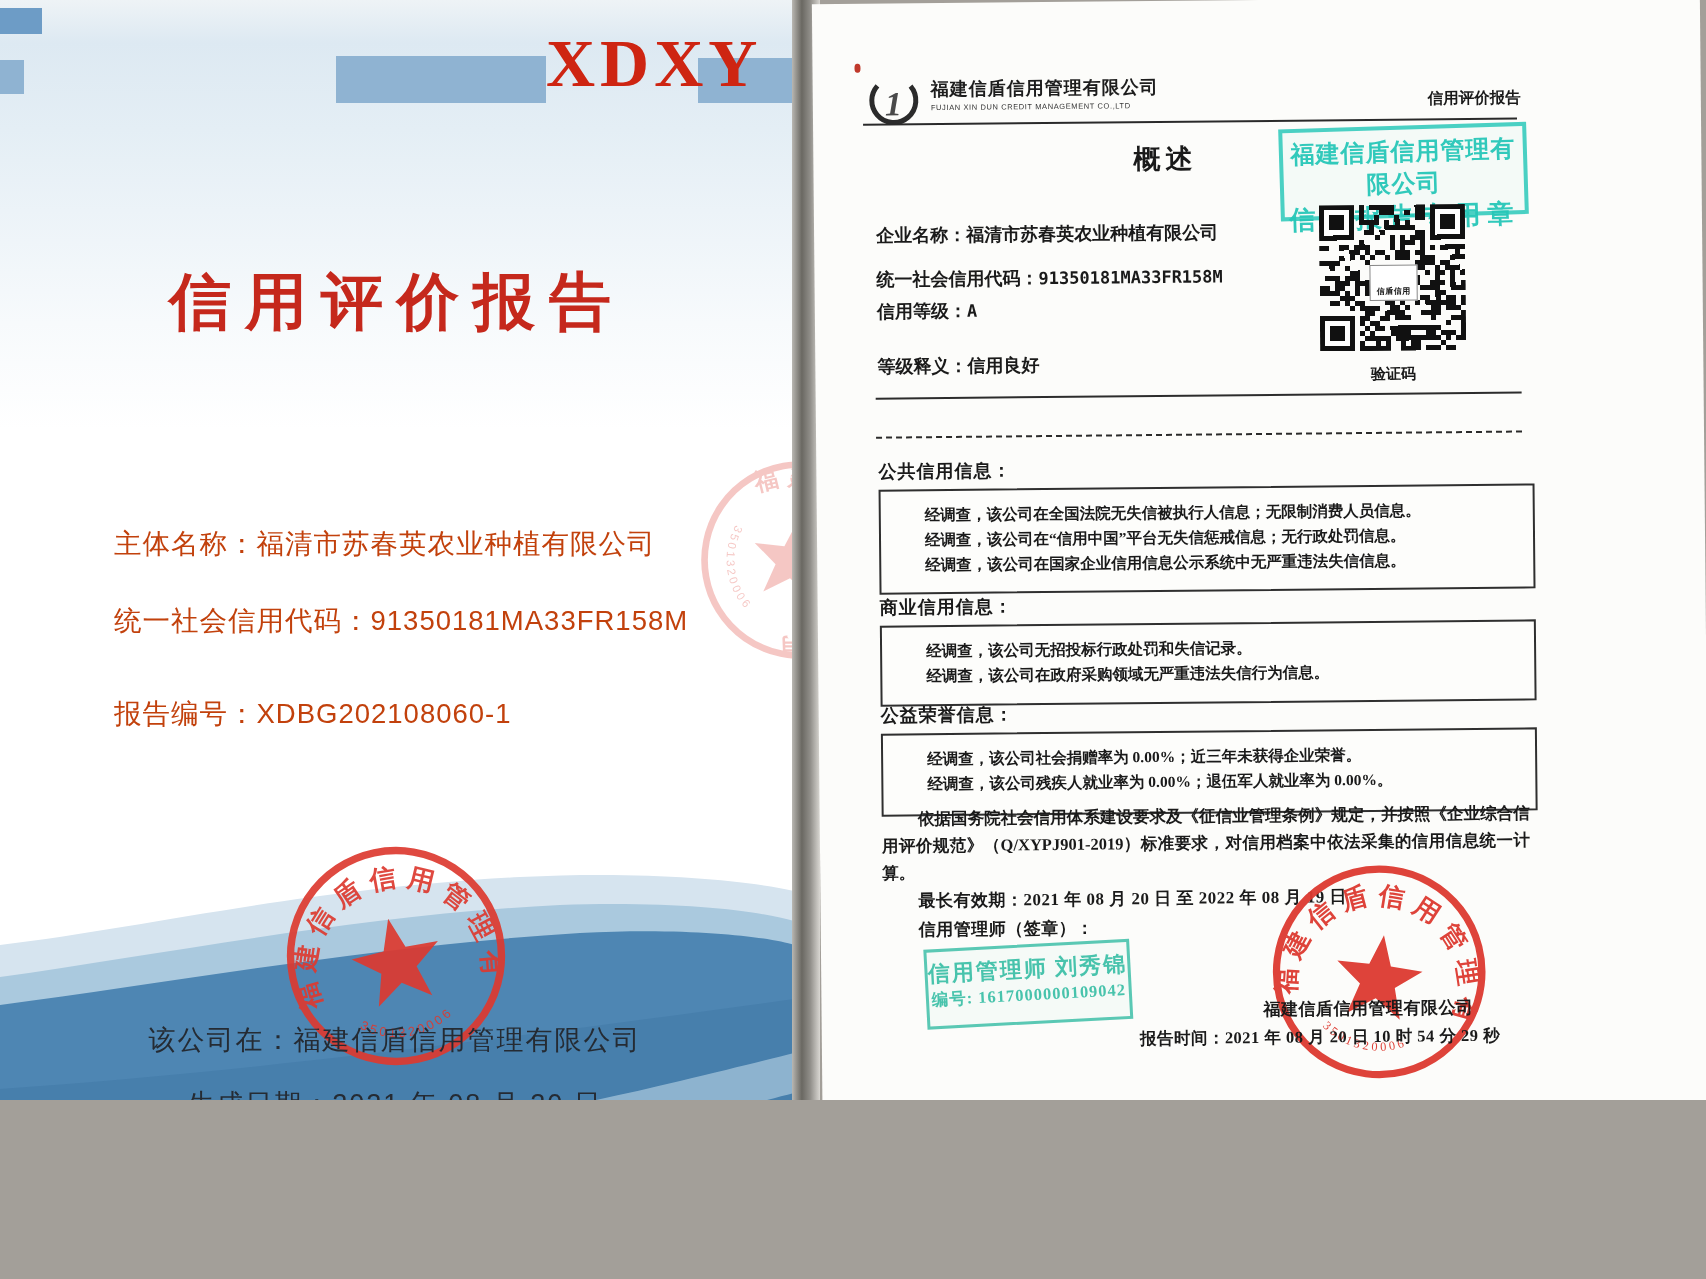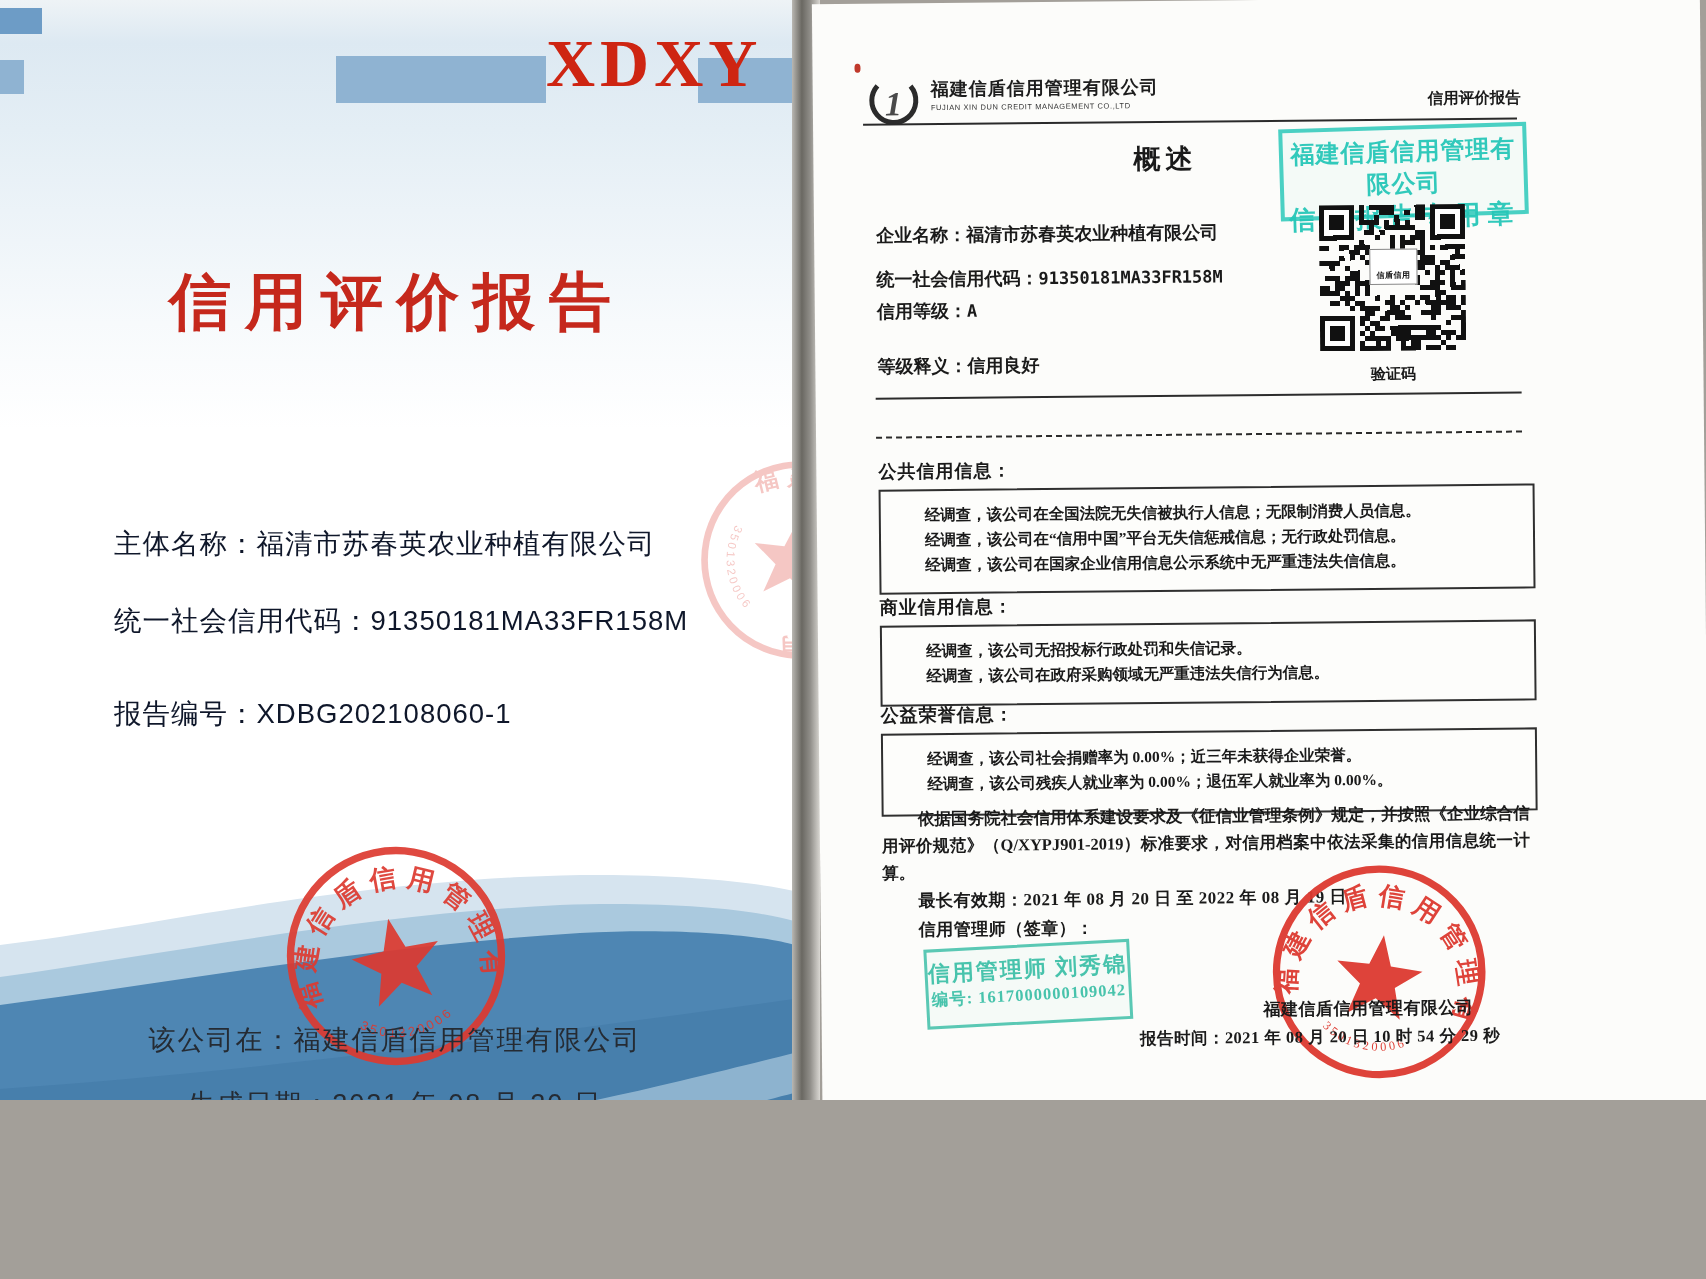--- a/index.html
+++ b/index.html
@@ -8,21 +8,21 @@
   .abs{position:absolute;}
   
   #page-left{left:0;top:0;width:794px;height:1279px;background:#fff;overflow:hidden;}
   #cover-grad{left:0;top:0;width:100%;height:430px;
       background:linear-gradient(180deg,#eef3f6 0%,#dde9f2 10%,#e4eef5 30%,#f7fafc 75%,#ffffff 100%);}
   .blue-bar{background:#8fb3d2;}
   #brand-xdxy{left:546px;top:24px;font-family:"Liberation Serif",serif;font-weight:bold;
       font-size:68px;letter-spacing:5px;color:#ce2512;}
   #cover-title{left:0;top:260px;width:794px;text-align:center;font-family:"Liberation Serif",serif;
       font-weight:bold;font-size:62px;letter-spacing:14px;color:#c5281c;}
-  .cover-field{left:114px;font-size:27.5px;color:#0f172a;letter-spacing:1px;font-weight:500;}
+  .cover-field{left:114px;font-size:27.5px;color:#c2410c;letter-spacing:1px;font-weight:500;}
   .wave-text{left:10px;width:770px;text-align:center;color:#252b33;font-size:27px;
       letter-spacing:2px;font-weight:500;}
   
   #spine{left:792px;top:0;width:28px;height:1279px;
       background:linear-gradient(90deg,#b9b7b2 0%,#6a6862 35%,#908e89 65%,#d9d7d2 100%);}
   
   #page-right{left:818px;top:0;width:888px;height:1279px;background:#fcfcfa;
       transform:rotate(-0.55deg);overflow:hidden;font-family:"Liberation Serif",serif;color:#1a1a1a;}
   .hd-cn{left:118px;top:74px;font-family:"Liberation Sans",sans-serif;font-weight:bold;
       font-size:18px;letter-spacing:1px;color:#1d1d1d;}
@@ -33,21 +33,21 @@
   #stamp-teal{left:466px;top:127px;width:240px;height:84px;border:4px solid rgba(44,200,186,.85);
       color:rgba(38,198,183,.95);text-align:center;transform:rotate(-1.2deg);
       background:rgba(120,225,210,.06);font-weight:bold;}
   #stamp-teal .l1{font-size:24px;margin-top:6px;letter-spacing:1px;}
   #stamp-teal .l2{font-size:26px;letter-spacing:7px;}
   #ov-title{left:262px;top:140px;width:180px;text-align:center;font-weight:bold;
       font-size:27px;letter-spacing:5px;}
   .f-row{left:62px;font-size:18px;font-weight:bold;}
   .f-row .mono{font-family:"DejaVu Sans Mono",monospace;font-size:17px;}
   #qr-wrap{left:505px;top:206px;width:146px;height:146px;}
-  #qr-logo{left:50px;top:44px;width:46px;height:34px;background:#fff;border:1px solid #888;
+  #qr-logo{left:50px;top:60px;width:46px;height:34px;background:#fff;border:1px solid #888;
       text-align:center;font-family:"Liberation Sans",sans-serif;}
   #qr-logo .t{font-size:8px;font-weight:bold;color:#111;margin-top:20px;letter-spacing:.5px;}
   #qr-caption{left:505px;top:366px;width:146px;text-align:center;font-weight:bold;font-size:15px;}
   #rule-solid{left:60px;top:394px;width:646px;height:2px;background:#2c2c2c;}
   #rule-dashed{left:60px;top:433px;width:646px;border-top:2.5px dashed #2a2a2a;}
   .sec-head{left:62px;font-size:18px;font-weight:bold;letter-spacing:1px;}
   .sec-box{left:62px;width:598px;border:2px solid #2f2f2f;padding:11px 10px 8px 44px;
       font-size:15.5px;font-weight:600;line-height:25px;background:#fdfdfb;}
   #basis-para{left:62px;top:802px;width:648px;font-size:16.5px;font-weight:600;
       line-height:27px;text-indent:2.2em;text-align:justify;}

